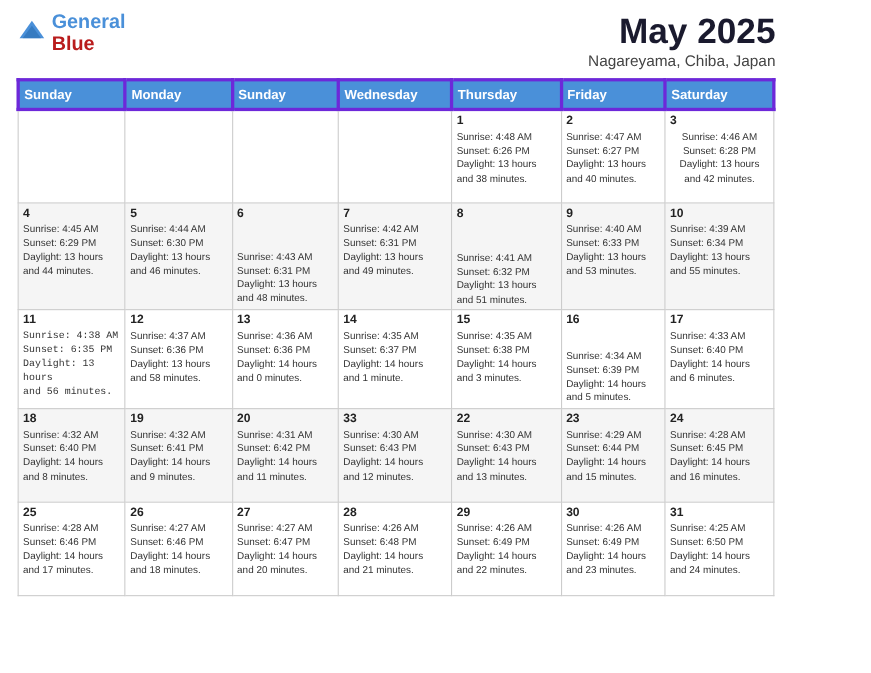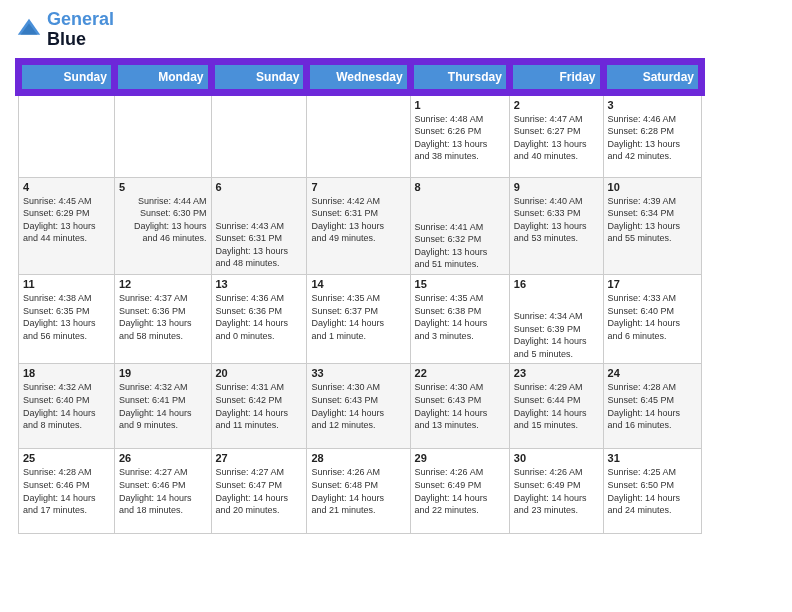--- a/index.html
+++ b/index.html
@@ -55,22 +55,22 @@
       width: 100%;
       border-collapse: collapse;
       border: 1px solid #ccc;
     }
     .calendar th {
       background: #4a90d9;
       color: #fff;
       font-size: 12px;
       font-weight: bold;
       padding: 5px 4px;
-      text-align: right;
-      border: 7px solid #6d28d9;
+      text-align: left;
+      border: 3px solid #6d28d9;
     }
     .calendar td {
       vertical-align: top;
       border: 1px solid #ccc;
       padding: 3px 4px;
       width: 113px;
       height: 85px;
       font-size: 9.5px;
       color: #222;
       background: #fff;
@@ -98,22 +98,26 @@
 
 <div class="page">
   <div class="header">
     <div class="logo">
       <svg class="logo-icon" viewBox="0 0 30 30">
         <polygon points="15,3 27,20 3,20" fill="#4a90d9"></polygon>
         <polygon points="15,8 24,20 6,20" fill="#2266aa" opacity="0.5"></polygon>
       </svg>
       <div class="logo-text">
         <div><span>General</span></div>
-        <div><span style="color:#0f172a">Blue</span></div>
+        <div><span style="color:#b91c1c">Blue</span></div>
       </div>
+    </div>
+    <div class="title-block">
+      <div class="main-title">May 2025</div>
+      <div class="subtitle">Nagareyama, Chiba, Japan</div>
     </div>
   </div>
 
   <table class="calendar">
     <thead>
       <tr>
         <th>Sunday</th>
         <th>Monday</th>
         <th>Sunday</th>
         <th>Wednesday</th>
@@ -137,37 +141,37 @@
           </td>
           <td>
             <span class="day-number">2</span>
             <div class="day-info" style="white-space: pre-line;">Sunrise: 4:47 AM
 Sunset: 6:27 PM
 Daylight: 13 hours
 and 40 minutes.</div>
           </td>
           <td>
             <span class="day-number">3</span>
-            <div class="day-info" style="white-space: pre-line;">Sunrise: 4:46 AM
+            <div class="day-info" style="white-space: pre-line; text-align: center;">Sunrise: 4:46 AM
 Sunset: 6:28 PM
 Daylight: 13 hours
 and 42 minutes.</div>
           </td>
         </tr>
         <tr>
           <td>
             <span class="day-number">4</span>
             <div class="day-info" style="white-space: pre-line;">Sunrise: 4:45 AM
 Sunset: 6:29 PM
 Daylight: 13 hours
 and 44 minutes.</div>
           </td>
           <td>
             <span class="day-number">5</span>
-            <div class="day-info" style="white-space: pre-line; text-align: right;">Sunrise: 4:44 AM
+            <div class="day-info" style="white-space: pre-line;">Sunrise: 4:44 AM
 Sunset: 6:30 PM
 Daylight: 13 hours
 and 46 minutes.</div>
           </td>
           <td>
             <span class="day-number">6</span>
             <div class="day-info" style="white-space: pre-line; margin-top: 27px;">Sunrise: 4:43 AM
 Sunset: 6:31 PM
 Daylight: 13 hours
 and 48 minutes.</div>
@@ -197,21 +201,21 @@
             <span class="day-number">10</span>
             <div class="day-info" style="white-space: pre-line;">Sunrise: 4:39 AM
 Sunset: 6:34 PM
 Daylight: 13 hours
 and 55 minutes.</div>
           </td>
         </tr>
         <tr>
           <td>
             <span class="day-number">11</span>
-            <div class="day-info" style="white-space: pre-line;">Sunrise: 4:38 AM
+            <div class="day-info" style="white-space: pre-line; font-family: Liberation Mono, monospace;">Sunrise: 4:38 AM
 Sunset: 6:35 PM
 Daylight: 13 hours
 and 56 minutes.</div>
           </td>
           <td>
             <span class="day-number">12</span>
             <div class="day-info" style="white-space: pre-line;">Sunrise: 4:37 AM
 Sunset: 6:36 PM
 Daylight: 13 hours
 and 58 minutes.</div>

